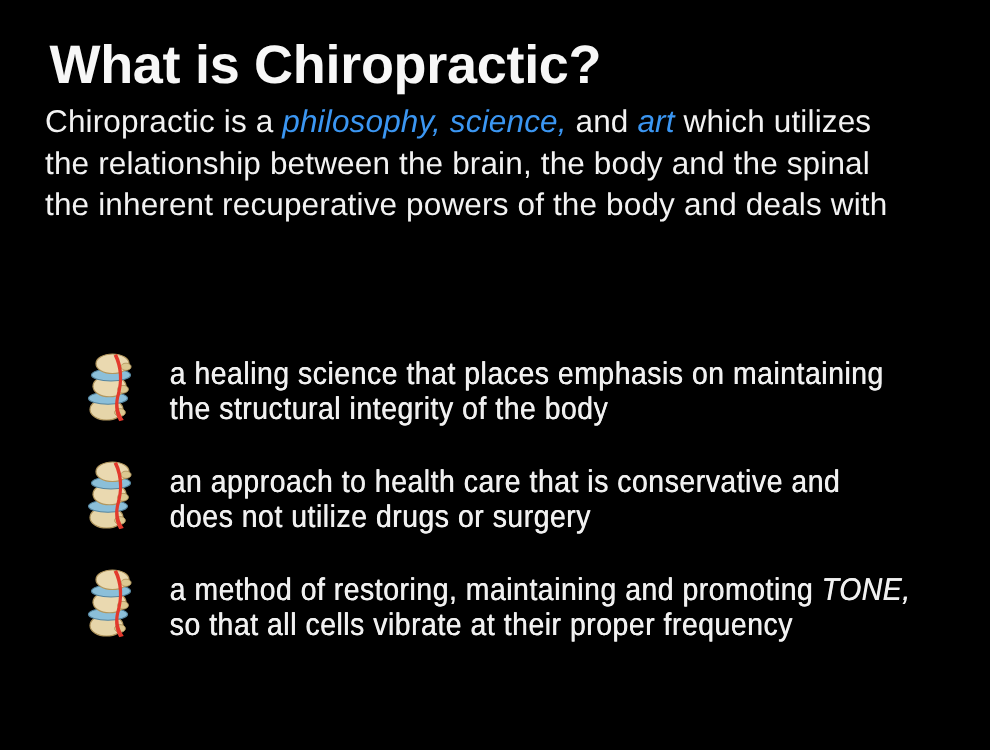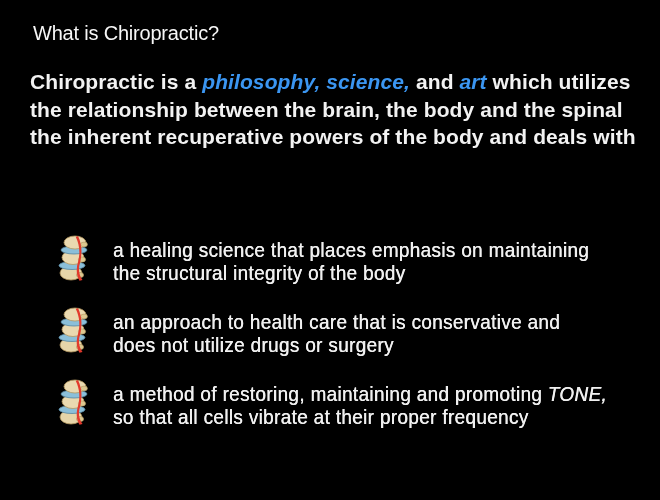--- a/index.html
+++ b/index.html
@@ -13,33 +13,33 @@
     height: 500px;
     background: #000000;
     overflow: hidden;
     font-family: "Liberation Sans", "DejaVu Sans", sans-serif;
   }
   .title {
     position: absolute;
     left: 33px;
     top: 22px;
     margin: 0;
-    font-size: 20px;
-    font-weight: normal;
+    font-size: 36px;
+    font-weight: bold;
     letter-spacing: -0.2px;
     color: #f7f7f7;
   }
   .para {
     position: absolute;
     left: 30px;
     top: 68px;
   }
   .pline {
     font-size: 21px;
-    font-weight: bold;
+    font-weight: normal;
     line-height: 27.5px;
     letter-spacing: 0.1px;
     color: #f2f2f2;
     white-space: nowrap;
   }
   .hl {
     color: #3b96f2;
     font-style: italic;
   }
   .bullets {

